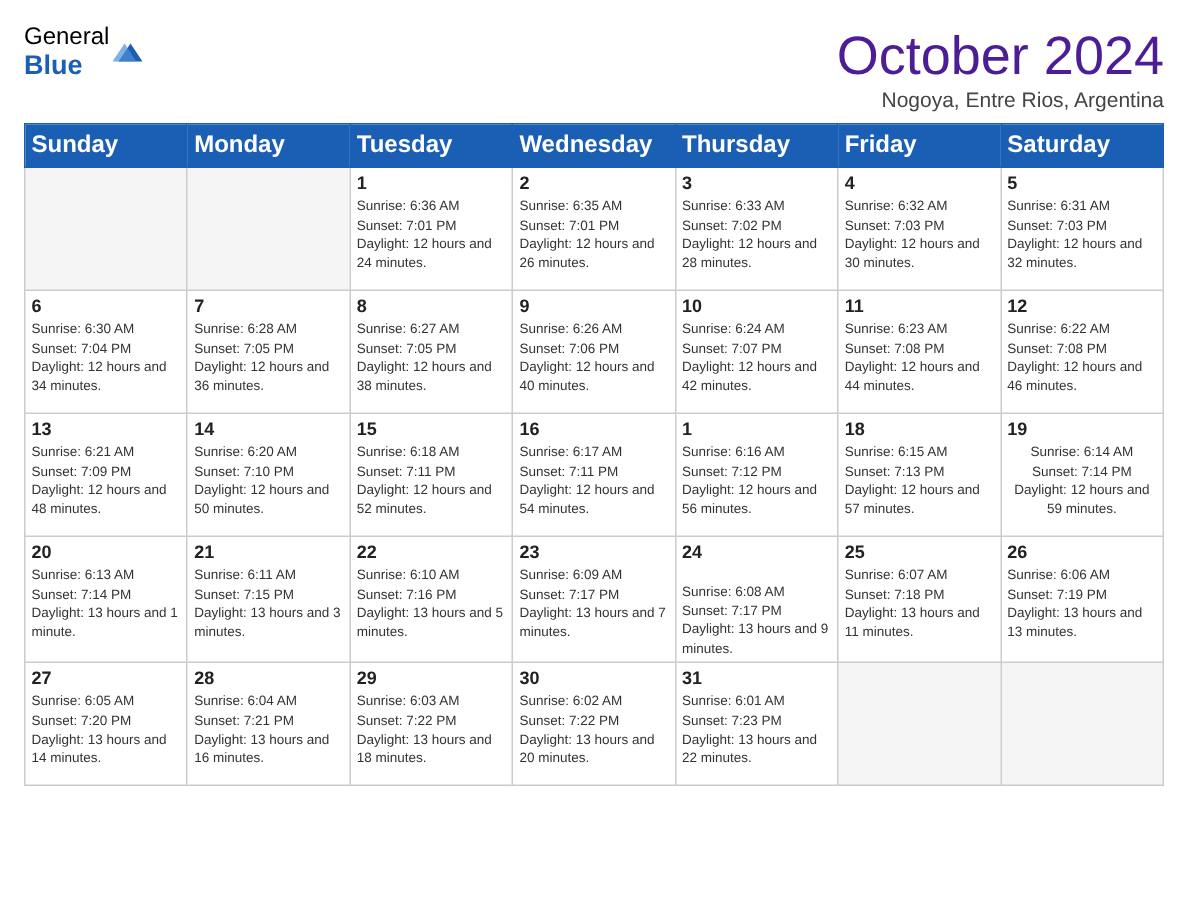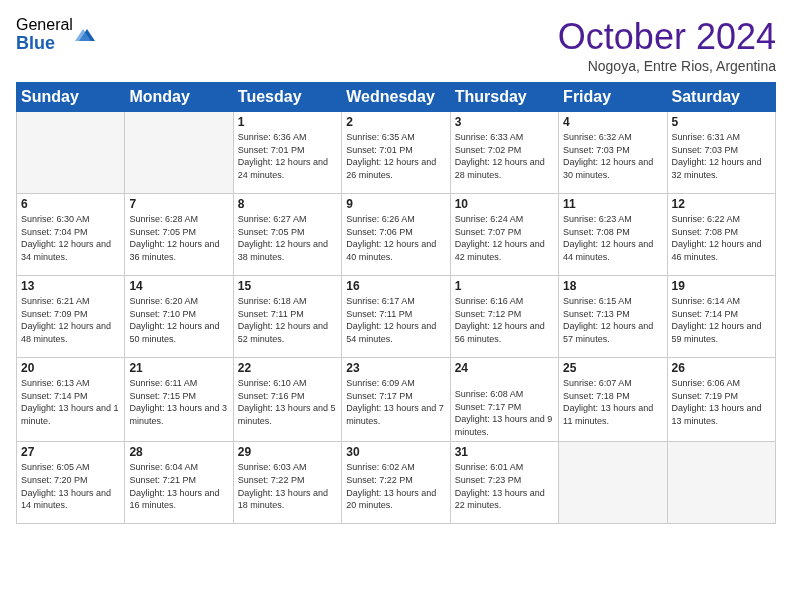--- a/index.html
+++ b/index.html
@@ -236,21 +236,21 @@
 Daylight: 12 hours and 56 minutes.</div>
           </td>
           <td>
             <span class="day-num">18</span>
             <div class="day-info" style="white-space: pre-line;">Sunrise: 6:15 AM
 Sunset: 7:13 PM
 Daylight: 12 hours and 57 minutes.</div>
           </td>
           <td>
             <span class="day-num">19</span>
-            <div class="day-info" style="white-space: pre-line;">Sunrise: 6:14 AM
+            <div class="day-info" style="white-space: pre-line; text-align: center;">Sunrise: 6:14 AM
 Sunset: 7:14 PM
 Daylight: 12 hours and 59 minutes.</div>
           </td>
         </tr>
         <tr>
           <td>
             <span class="day-num">20</span>
             <div class="day-info" style="white-space: pre-line;">Sunrise: 6:13 AM
 Sunset: 7:14 PM
 Daylight: 13 hours and 1 minute.</div>

